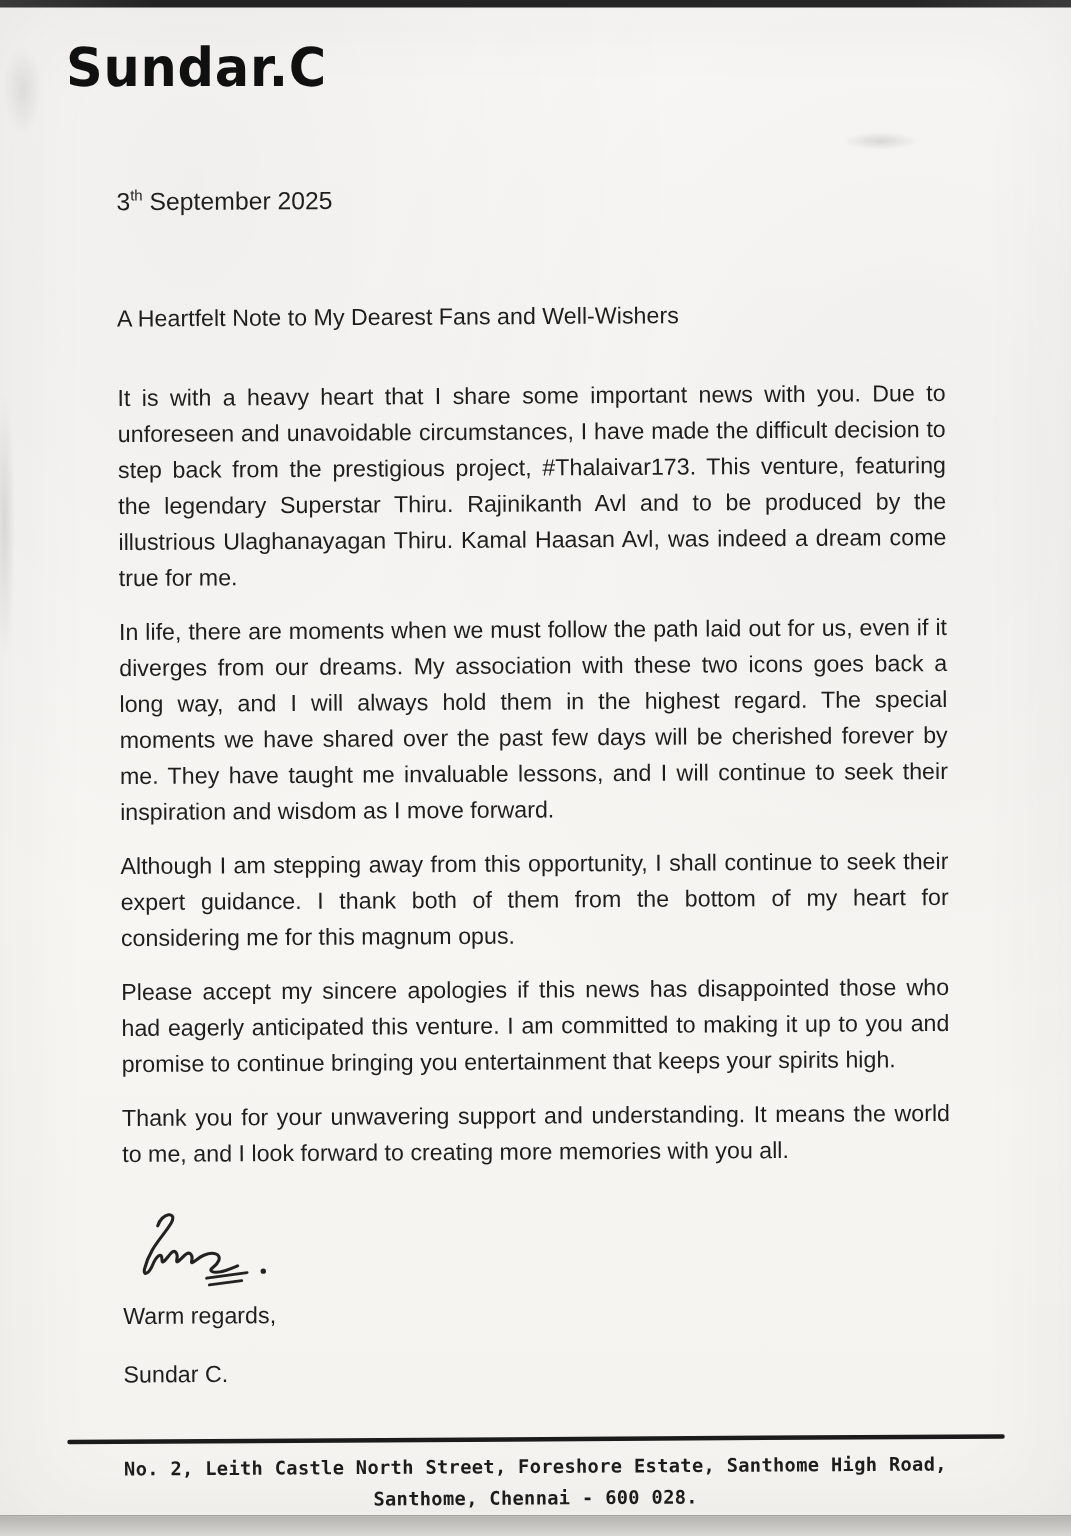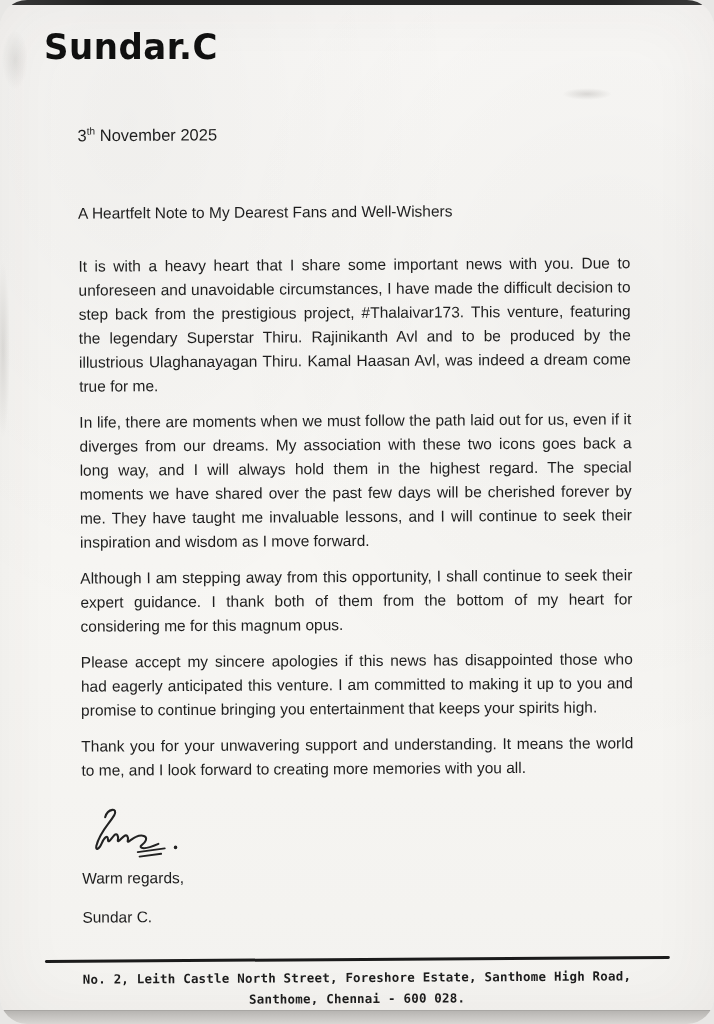--- a/index.html
+++ b/index.html
@@ -8,21 +8,20 @@
     width:714px; height:1024px;
     margin:0 auto;
     background:
       radial-gradient(ellipse at 18% 12%, rgba(0,0,0,0.035), transparent 40%),
       radial-gradient(ellipse at 85% 30%, rgba(0,0,0,0.03), transparent 45%),
       linear-gradient(180deg, #f9f8f6 0%, #f7f6f3 55%, #f3f2ef 100%);
     box-shadow: inset 0 0 70px rgba(60,55,50,0.06);
     overflow:hidden;
     font-family:"Liberation Sans", sans-serif;
     color:#1e1e1e;
-    border-radius:27px;
   }
   .topbar {
     position:absolute; top:0; left:0; right:0; height:5px;
     background:linear-gradient(90deg,#3a3a3a,#222 15%,#262626 85%,#3a3a3a);
   }
   .bottomstrip {
     position:absolute; bottom:0; left:0; right:0; height:13px;
     background:linear-gradient(180deg,#b7b5b2,#d8d6d3);
     border-top:1px solid #a8a6a3;
   }
@@ -85,21 +84,21 @@
   <div class="topbar"></div>
 
   <div class="artifact smudge-1"></div>
   <div class="artifact smudge-2"></div>
   <div class="artifact smudge-3"></div>
 
   <div class="logo">Sundar.C</div>
 
   <div class="content">
 
-    <p class="date"><span>3</span><sup>th</sup><span> November 2025</span></p>
+    <p class="date"><span>3</span><sup>th</sup><span> September 2025</span></p>
 
     <p class="subject">A Heartfelt Note to My Dearest Fans and Well-Wishers</p>
 
     <p class="body-par par-1">It is with a heavy heart that I share some important news with you. Due to unforeseen and unavoidable circumstances, I have made the difficult decision to step back from the prestigious project, #Thalaivar173. This venture, featuring the legendary Superstar Thiru. Rajinikanth Avl and to be produced by the illustrious Ulaghanayagan Thiru. Kamal Haasan Avl, was indeed a dream come true for me.</p>
     <p class="body-par par-n">In life, there are moments when we must follow the path laid out for us, even if it diverges from our dreams. My association with these two icons goes back a long way, and I will always hold them in the highest regard. The special moments we have shared over the past few days will be cherished forever by me. They have taught me invaluable lessons, and I will continue to seek their inspiration and wisdom as I move forward.</p>
     <p class="body-par par-n">Although I am stepping away from this opportunity, I shall continue to seek their expert guidance. I thank both of them from the bottom of my heart for considering me for this magnum opus.</p>
     <p class="body-par par-n">Please accept my sincere apologies if this news has disappointed those who had eagerly anticipated this venture. I am committed to making it up to you and promise to continue bringing you entertainment that keeps your spirits high.</p>
     <p class="body-par par-n">Thank you for your unwavering support and understanding. It means the world to me, and I look forward to creating more memories with you all.</p>
 
     <div class="sig-wrap">

